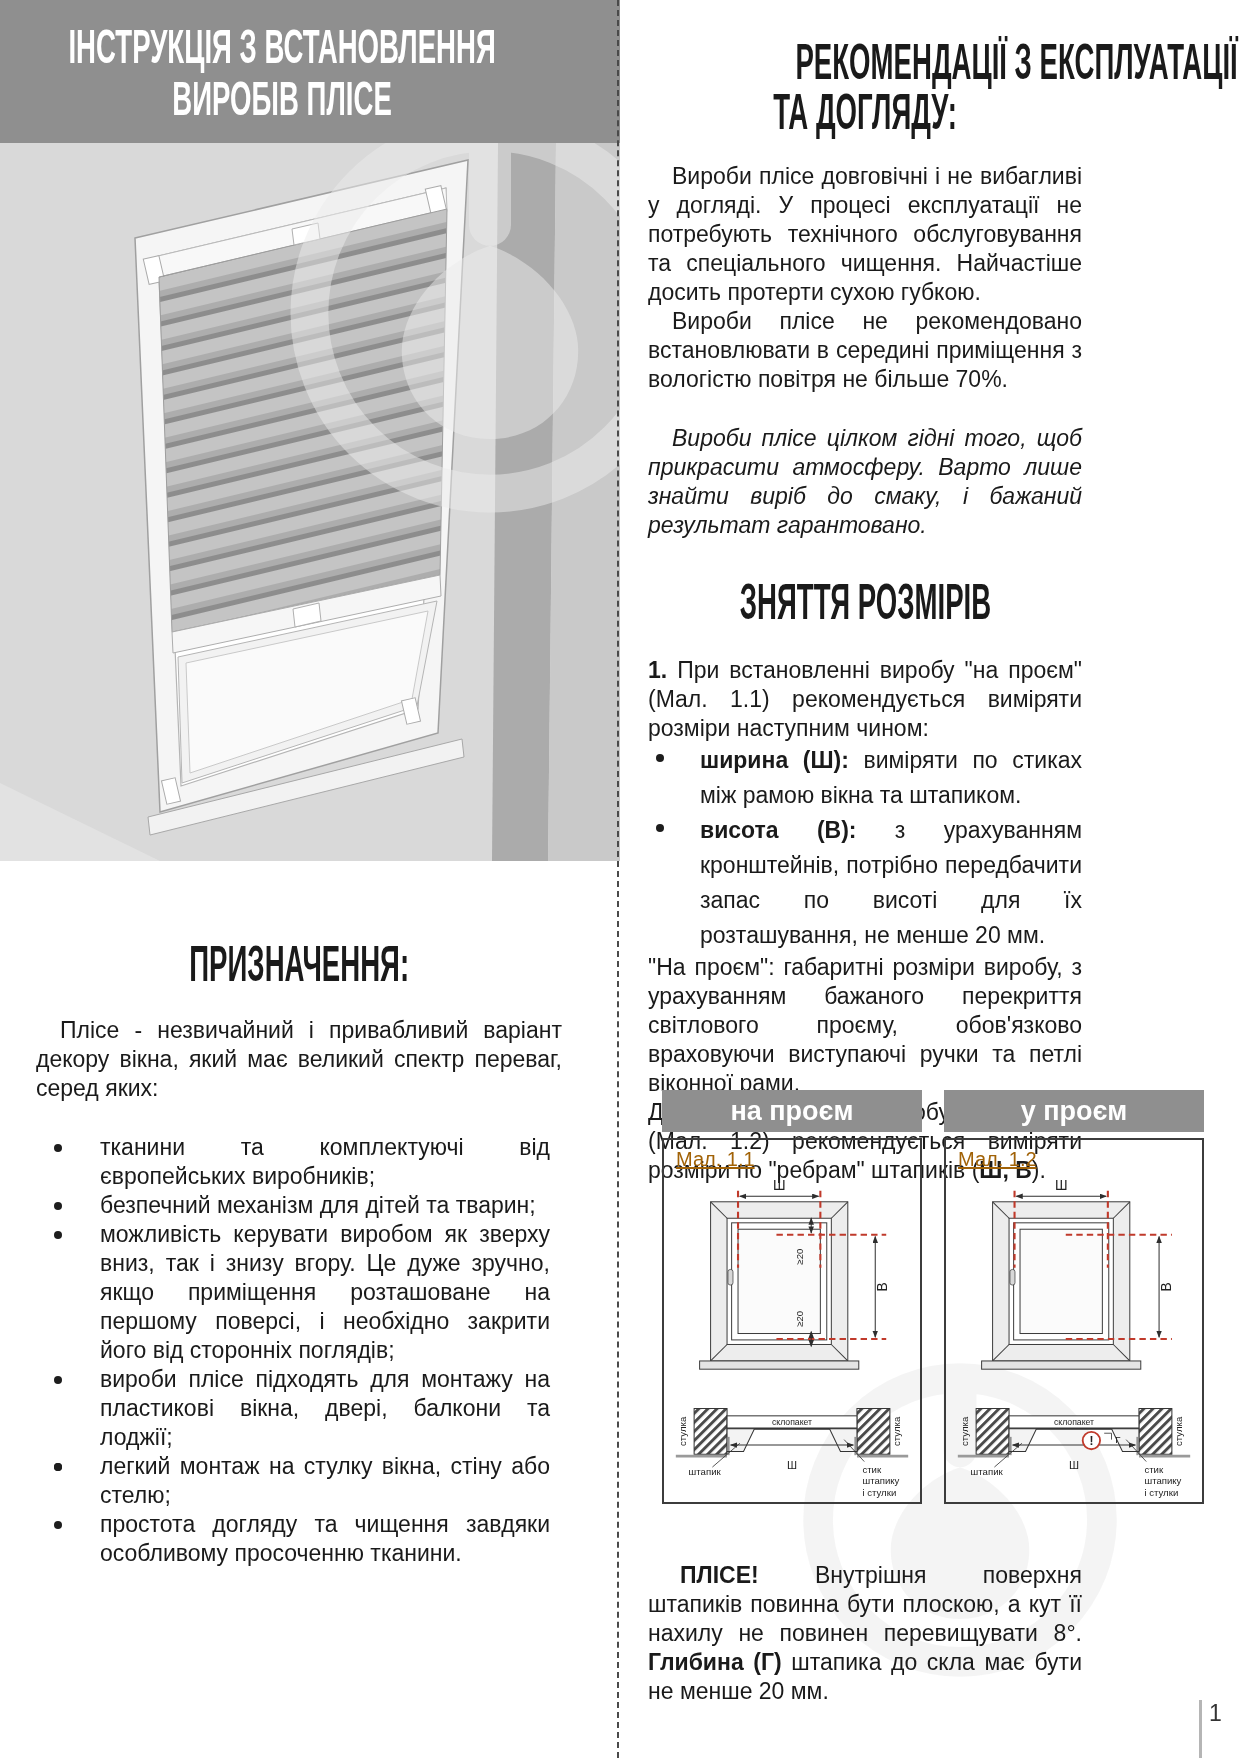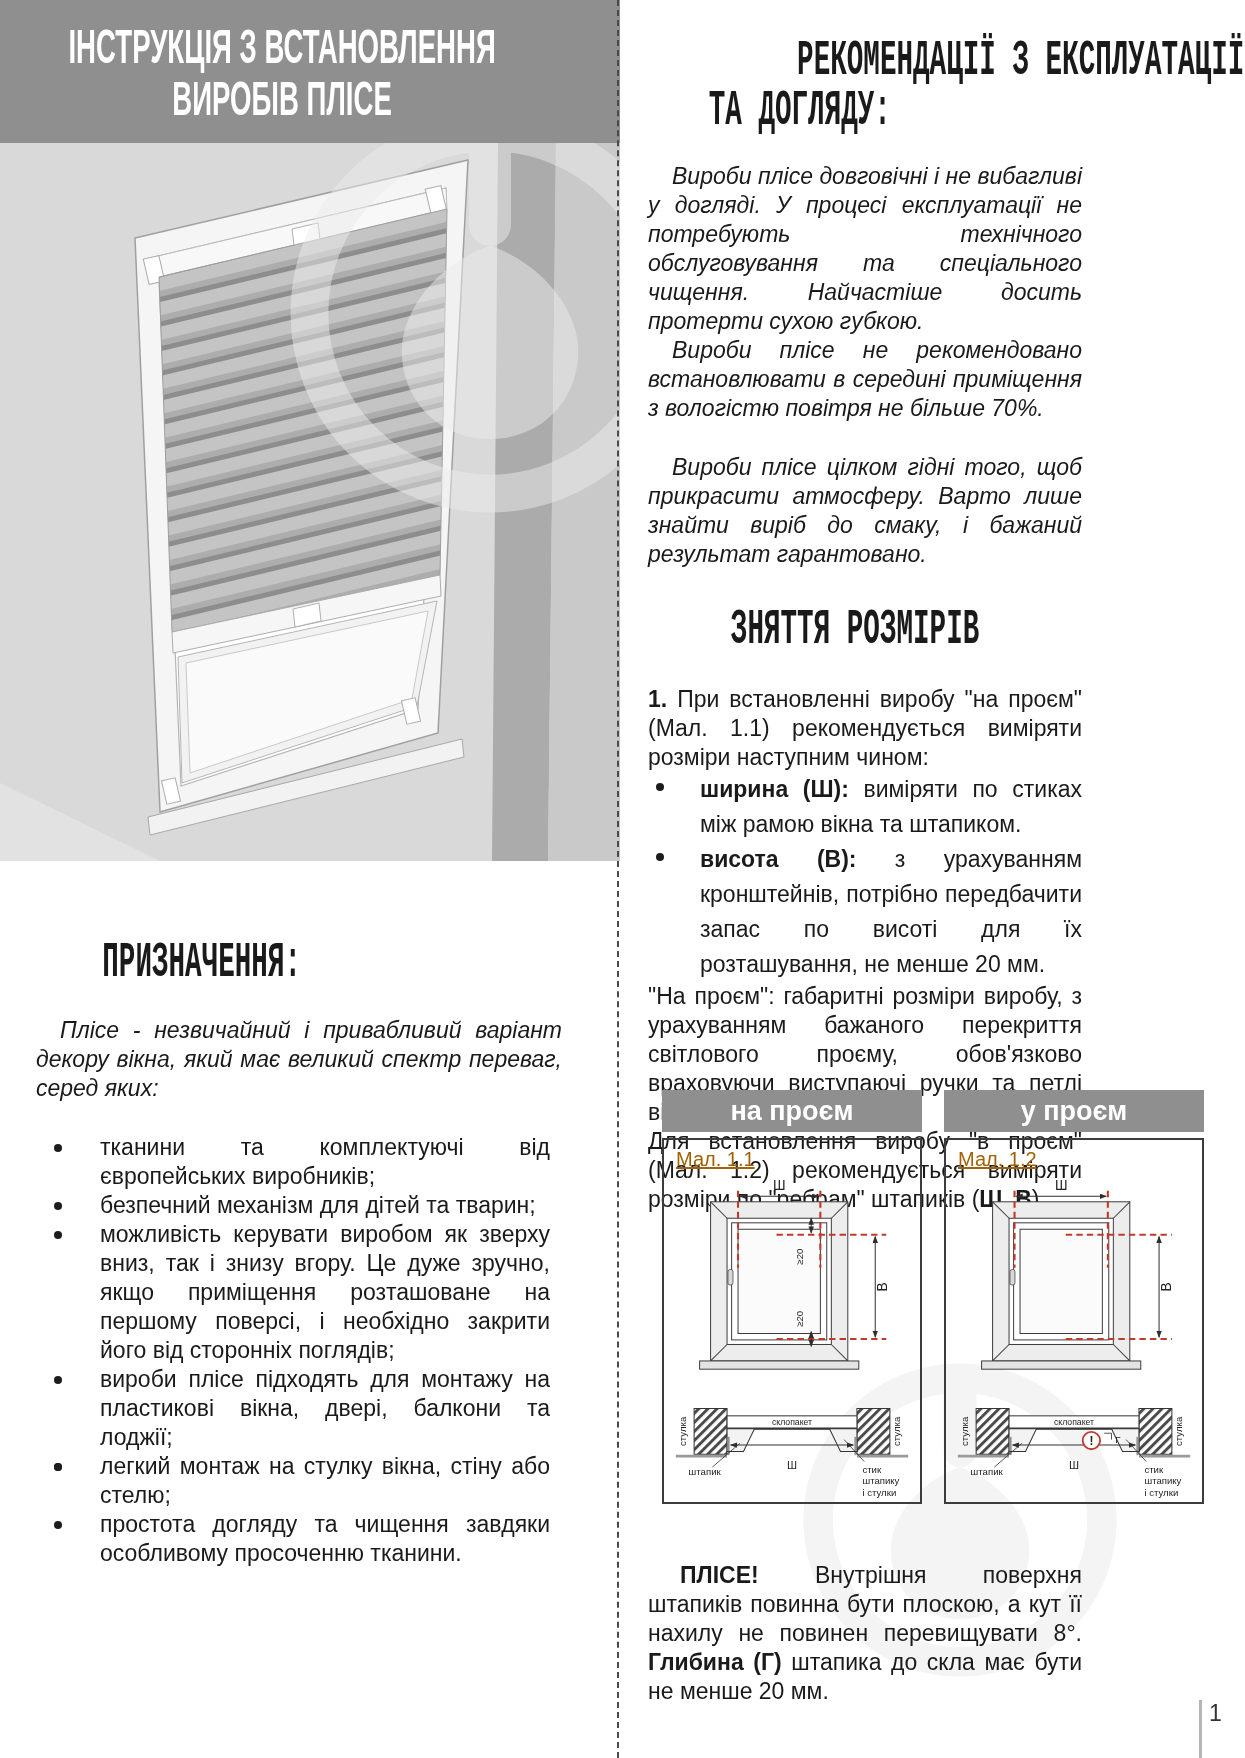--- a/index.html
+++ b/index.html
@@ -9,25 +9,25 @@
   
   .col-left{position:absolute;left:0;top:0;width:620px;}
   .band{height:143px;background:var(--band_gray,#8f8f8f);display:flex;flex-direction:column;
         align-items:center;justify-content:center;box-sizing:border-box;padding-right:56px;}
   .band-line{color:#fff;font-weight:700;font-size:46px;line-height:52px;white-space:nowrap;
         display:inline-block;transform:scale(0.60,1.05);transform-origin:center;}
   .photo{display:block;}
 
   .purpose{position:absolute;left:0;top:938px;width:620px;box-sizing:border-box;
         padding:0 58px 0 36px;}
-  .display-h{ margin:0;font-family:Liberation Mono, monospace;}
+  .display-h{ text-align:center;margin:0;}
   .display-h .inner{display:inline-block;font-weight:700;font-size:46px;line-height:50px;
         white-space:nowrap;transform:scale(0.60,1.1);transform-origin:center;}
   .body-txt{font-size:23px;line-height:29px;text-align:justify;margin:0;}
-  .indent{text-indent:24px;font-style:italic;}
+  .indent{text-indent:24px;}
   .purpose .body-txt{margin-top:28px;}
   ul.blist{list-style:none;margin:30px 12px 0 0;padding:0;}
   ul.blist li{position:relative;padding-left:64px;font-size:23px;line-height:29px;
         text-align:justify;margin:0;}
   ul.blist .dot{position:absolute;left:18px;top:11px;width:8px;height:8px;border-radius:50%;
         background:#1d1d1d;}
 
   
   .divider{position:absolute;left:617px;top:0;height:1758px;width:0;
         border-left:2px dashed #4a4a4a;}

